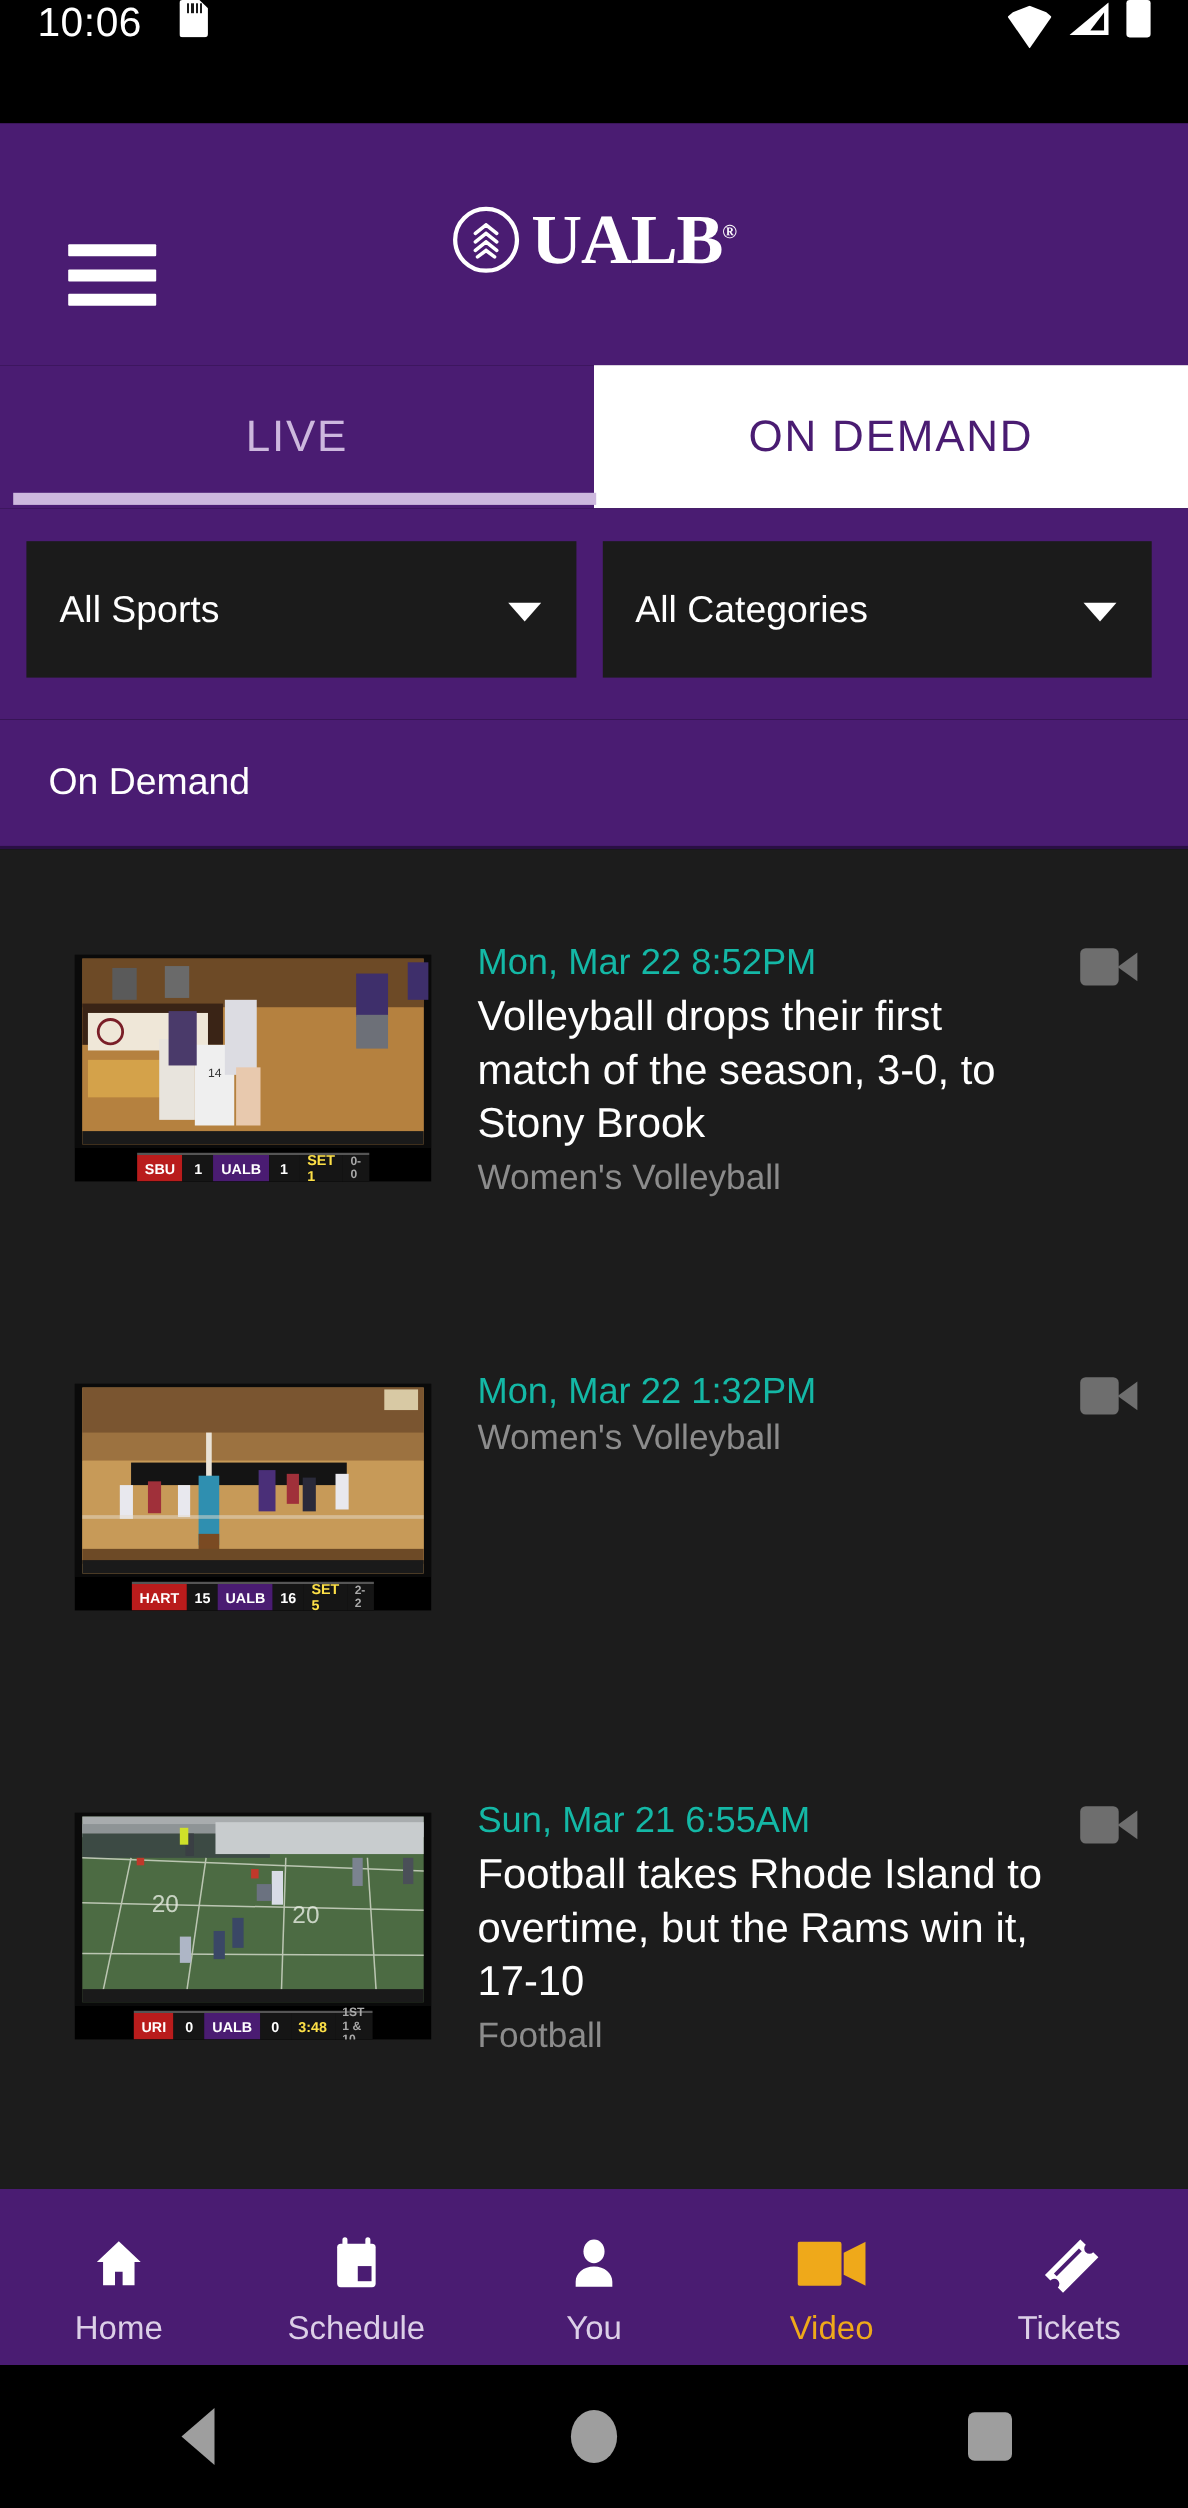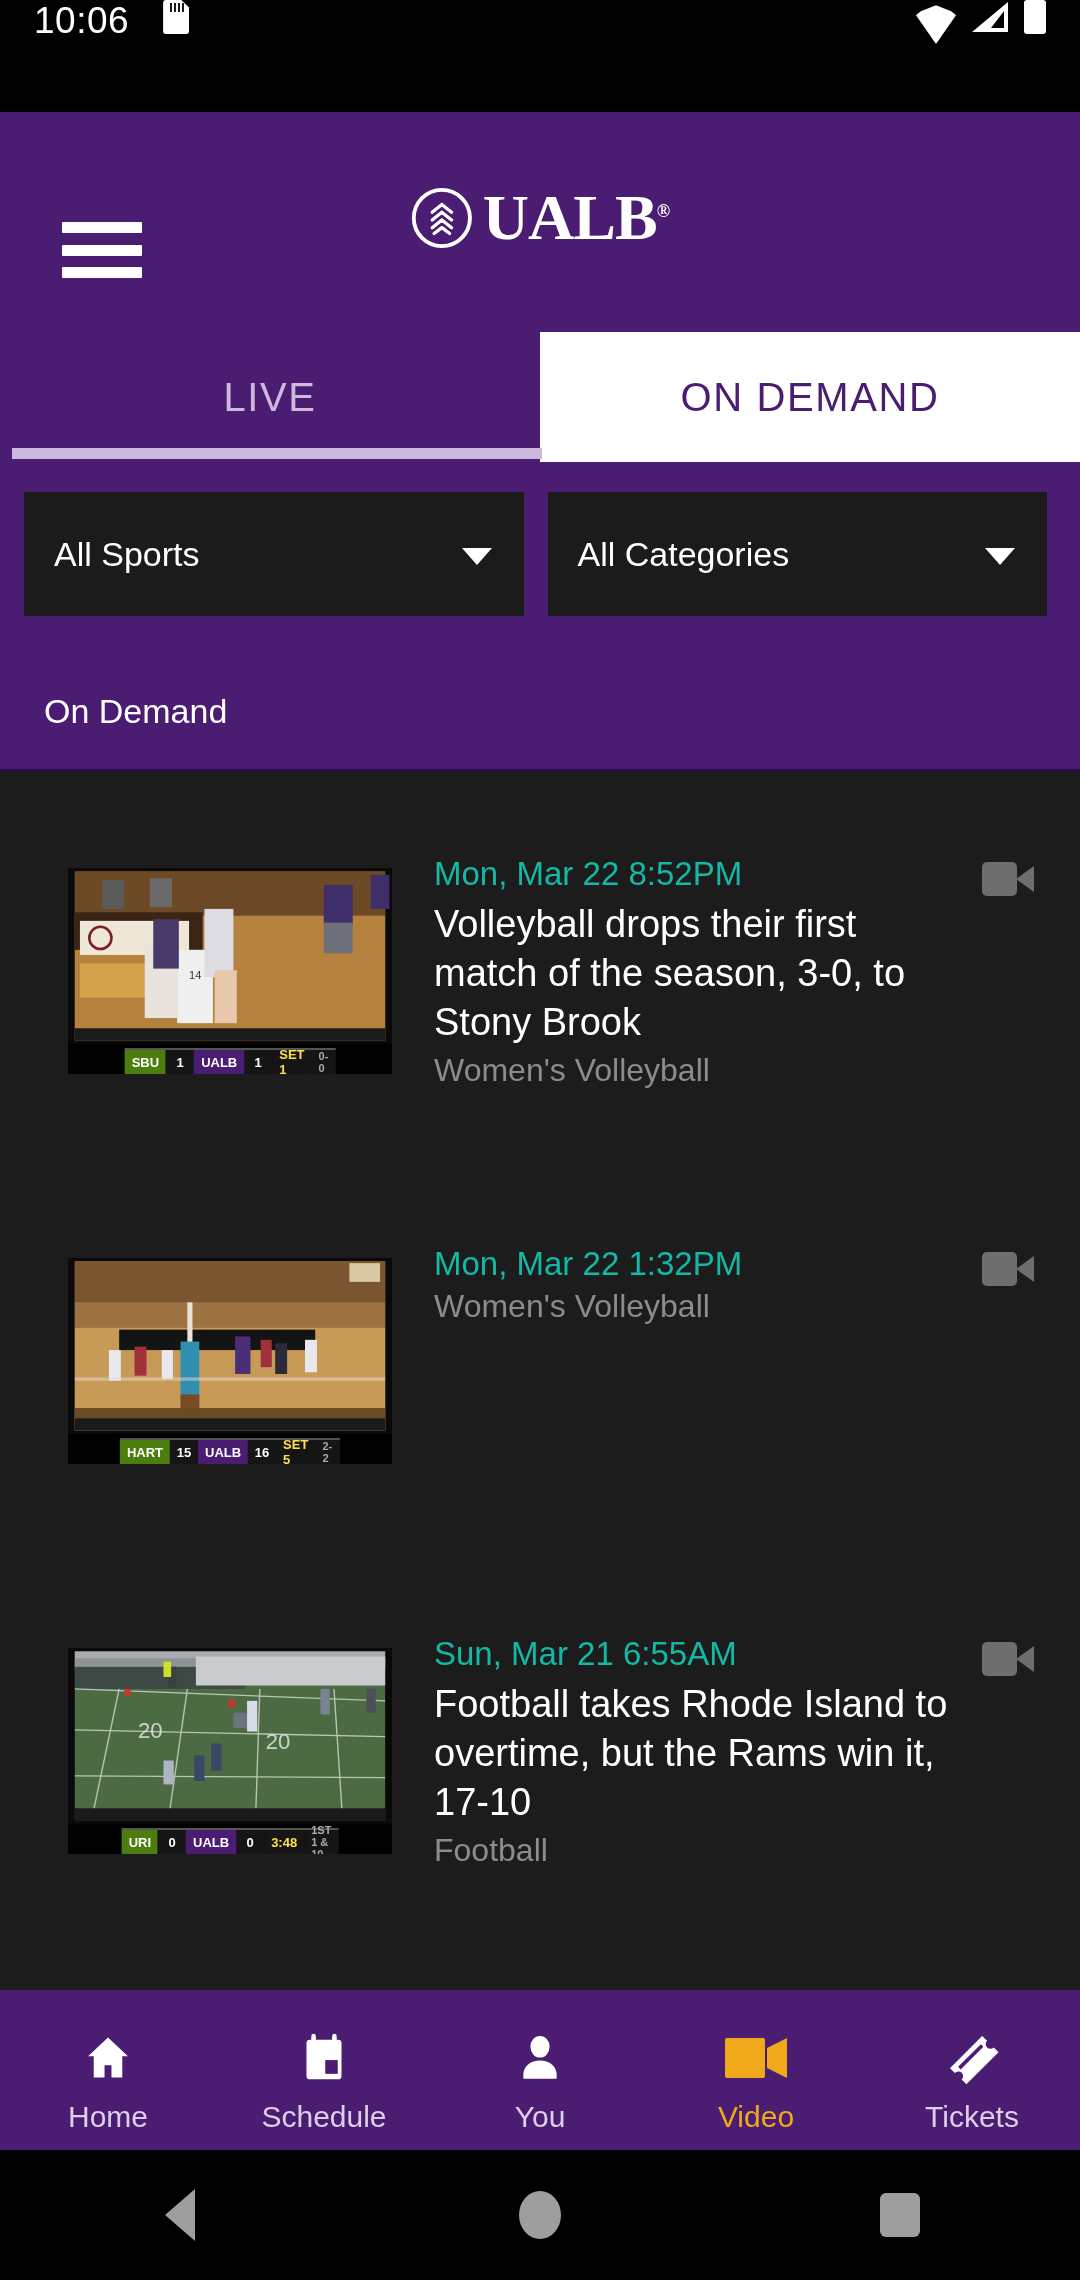--- a/index.html
+++ b/index.html
@@ -71,21 +71,21 @@
      background:#1C1C1C; overflow:hidden; }
   .row{ position:relative; display:flex; padding:0 24px 0 68px; height:390px; }
   .thumb{ width:324px; height:206px; flex:none; margin-top:96px; position:relative;
      background:#000; overflow:hidden; }
   .thumb .inner{ position:absolute; inset:0 0 0 0; }
   .thumb .score{ position:absolute; left:50%; transform:translateX(-50%);
      bottom:0; height:26px; background:#0D0D0D; display:flex; align-items:center;
      border-top:2px solid #555; font-size:13px; color:#fff; font-weight:bold;
      font-family:"Liberation Sans", sans-serif; }
   .thumb .score .seg{ padding:0 7px; height:100%; display:flex; align-items:center; }
-  .thumb .score .teamA{ background:#4d7c0f; }
+  .thumb .score .teamA{ background:#b91c1c; }
   .thumb .score .teamB{ background:#4A1C72; }
   .thumb .score .num{ background:#151515; color:#fff; min-width:28px; justify-content:center; }
   .thumb .score .clock{ background:#151515; color:#fde047; }
   .thumb .score .extra{ background:#151515; color:#aaa; font-size:11px; }
 
   .meta{ flex:1; padding-left:42px; padding-top:84px; }
   .meta .date{ color:#14b8a6; font-size:33px; line-height:1.1; }
   .meta .title{ color:#FFFFFF; font-size:38px; line-height:1.28; margin-top:8px;
      font-weight:400; max-width:520px; }
   .meta .sport{ color:#8C8C8C; font-size:32px; margin-top:6px; }

